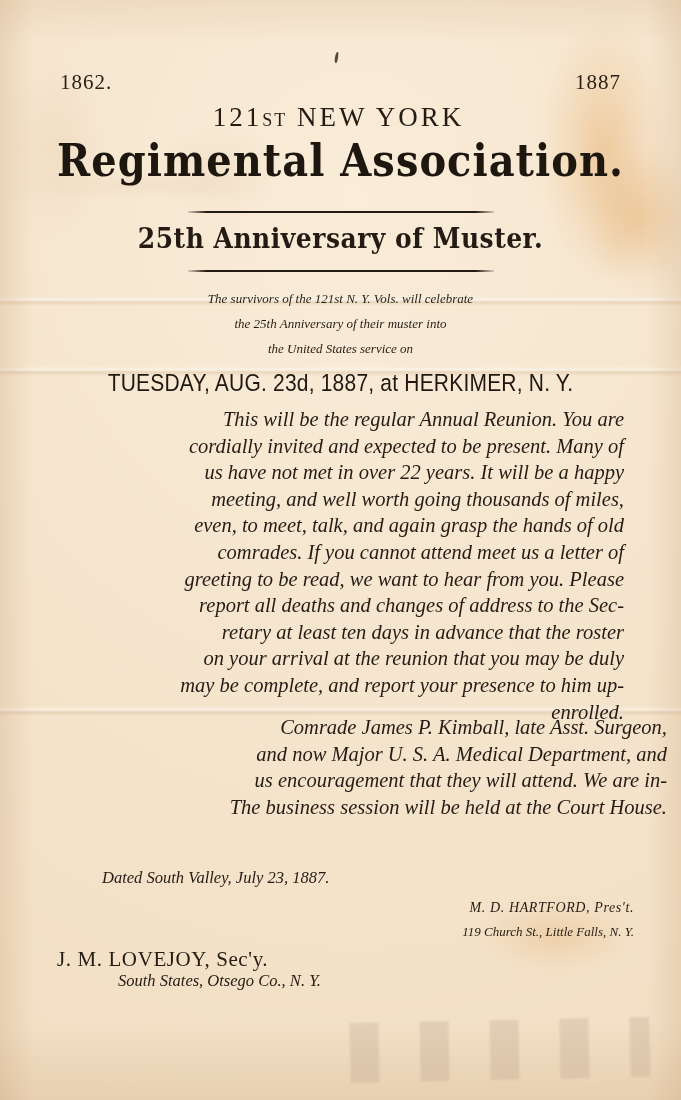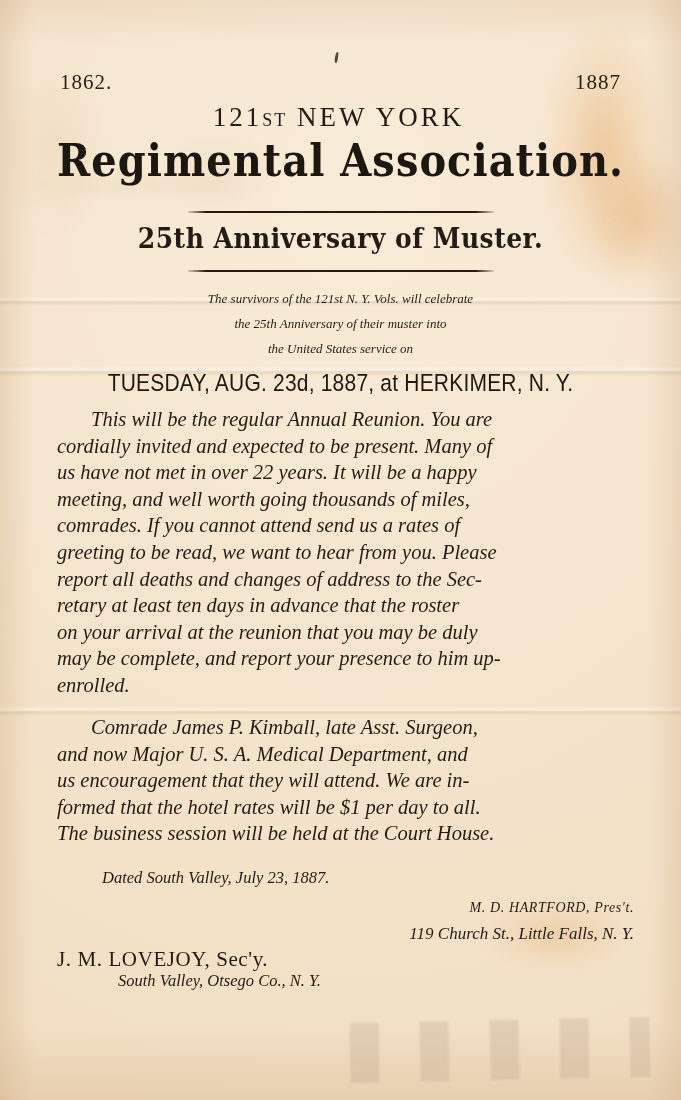--- a/index.html
+++ b/index.html
@@ -189,24 +189,24 @@
   }
 
   .body-block {
     position: absolute;
     left: 57px;
     width: 567px;
     font-style: italic;
     font-size: 20.5px;
     line-height: 26.6px;
     color: #241c14;
-    text-align: left;
+    text-align: right;
   }
   .para-1 { top: 406px; }
-  .para-2 { top: 714px; }
+  .para-2 { top: 714px; margin-left: 43px; }
   .body-block .ln { white-space: nowrap; display: block; }
   .body-block .ln.ind { text-indent: 34px; }
 
   .dated {
     position: absolute;
     top: 868px; left: 73px;
     font-style: italic;
     font-size: 16.5px;
     color: #241c14;
     margin-left: 29px;
@@ -219,21 +219,21 @@
     font-style: italic;
     font-size: 14px;
     letter-spacing: 0.6px;
     color: #241c14;
   }
   .pres-addr {
     position: absolute;
     top: 924px; left: 0; right: 47px;
     text-align: right;
     font-style: italic;
-    font-size: 17px;
+    font-size: 13px;
     color: #241c14;
   }
   .sec-name {
     position: absolute;
     top: 947px; left: 57px;
     font-size: 21px;
     letter-spacing: 0.6px;
     color: #241c14;
   }
   .sec-addr {
@@ -284,38 +284,38 @@
       <div>the United States service on</div>
     </div>
 
     <div class="dateline">TUESDAY, AUG. 23d, 1887, at HERKIMER, N. Y.</div>
 
     <div class="body-block para-1">
       <span class="ln ind">This will be the regular Annual Reunion.  You are</span>
       <span class="ln">cordially invited and expected to be present.  Many of</span>
       <span class="ln">us have not met in over 22 years.  It will be a happy</span>
       <span class="ln">meeting, and well worth going thousands of miles,</span>
-      <span class="ln">comrades.  If you cannot attend send us a rates of</span>
+      <span class="ln">even, to meet, talk, and again grasp the hands of old</span>
+      <span class="ln">comrades.  If you cannot attend meet us a letter of</span>
       <span class="ln">greeting to be read, we want to hear from you.  Please</span>
       <span class="ln">report all deaths and changes of address to the Sec-</span>
       <span class="ln">retary at least ten days in advance that the roster</span>
       <span class="ln">on your arrival at the reunion that you may be duly</span>
       <span class="ln">may be complete, and report your presence to him up-</span>
       <span class="ln">enrolled.</span>
     </div>
 
     <div class="body-block para-2">
       <span class="ln ind">Comrade James P. Kimball, late Asst. Surgeon,</span>
       <span class="ln">and now Major U. S. A. Medical Department, and</span>
       <span class="ln">us encouragement that they will attend.  We are in-</span>
-      <span class="ln">formed that the hotel rates will be $1 per day to all.</span>
       <span class="ln">The business session will be held at the Court House.</span>
     </div>
 
     <div class="dated">Dated South Valley, July 23, 1887.</div>
 
     <div class="pres-name">M. D. HARTFORD, Pres't.</div>
     <div class="pres-addr">119 Church St., Little Falls, N. Y.</div>
     <div class="sec-name">J. M. LOVEJOY, Sec'y.</div>
-    <div class="sec-addr">South Valley, Otsego Co., N. Y.</div>
+    <div class="sec-addr">South States, Otsego Co., N. Y.</div>
 
   </div>
 </div>
 
 </body></html>

